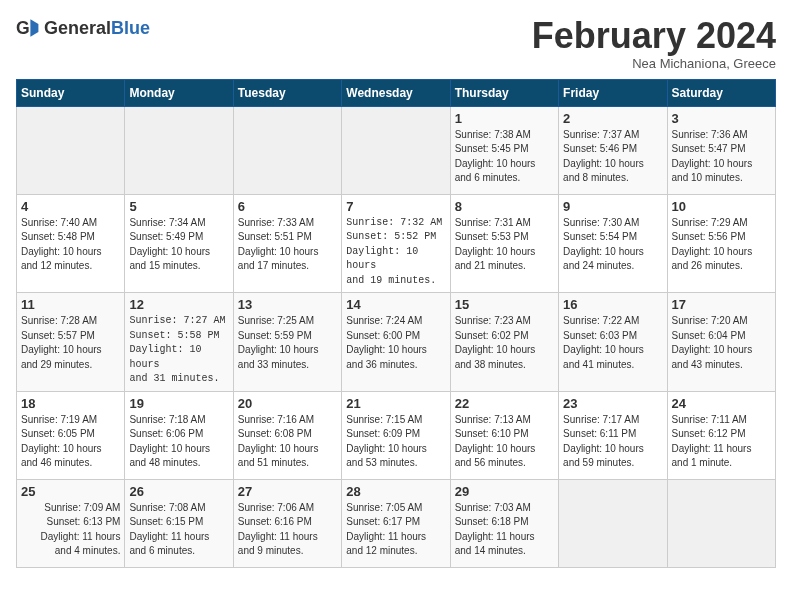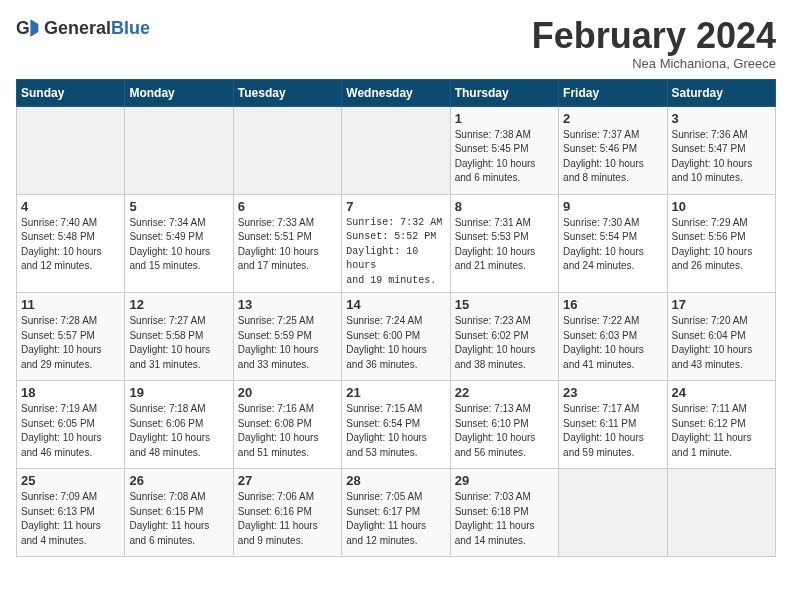--- a/index.html
+++ b/index.html
@@ -198,21 +198,21 @@
       <tr>
         <td>
           <div class="day-number">11</div>
           <div class="day-info" style="white-space: pre-line;">Sunrise: 7:28 AM
 Sunset: 5:57 PM
 Daylight: 10 hours
 and 29 minutes.</div>
         </td>
         <td>
           <div class="day-number">12</div>
-          <div class="day-info" style="white-space: pre-line;">Sunrise: 7:27 AM
+          <div class="day-info" style="white-space: pre-line; font-family: Liberation Mono, monospace;">Sunrise: 7:27 AM
 Sunset: 5:58 PM
 Daylight: 10 hours
 and 31 minutes.</div>
         </td>
         <td>
           <div class="day-number">13</div>
           <div class="day-info" style="white-space: pre-line;">Sunrise: 7:25 AM
 Sunset: 5:59 PM
 Daylight: 10 hours
 and 33 minutes.</div>
@@ -264,21 +264,21 @@
         <td>
           <div class="day-number">20</div>
           <div class="day-info" style="white-space: pre-line;">Sunrise: 7:16 AM
 Sunset: 6:08 PM
 Daylight: 10 hours
 and 51 minutes.</div>
         </td>
         <td>
           <div class="day-number">21</div>
           <div class="day-info" style="white-space: pre-line;">Sunrise: 7:15 AM
-Sunset: 6:54 PM
+Sunset: 6:09 PM
 Daylight: 10 hours
 and 53 minutes.</div>
         </td>
         <td>
           <div class="day-number">22</div>
           <div class="day-info" style="white-space: pre-line;">Sunrise: 7:13 AM
 Sunset: 6:10 PM
 Daylight: 10 hours
 and 56 minutes.</div>
         </td>
@@ -293,21 +293,21 @@
           <div class="day-number">24</div>
           <div class="day-info" style="white-space: pre-line;">Sunrise: 7:11 AM
 Sunset: 6:12 PM
 Daylight: 11 hours
 and 1 minute.</div>
         </td>
       </tr>
       <tr>
         <td>
           <div class="day-number">25</div>
-          <div class="day-info" style="white-space: pre-line;">Sunrise: 7:09 AM
+          <div class="day-info" style="white-space: pre-line; text-align: right;">Sunrise: 7:09 AM
 Sunset: 6:13 PM
 Daylight: 11 hours
 and 4 minutes.</div>
         </td>
         <td>
           <div class="day-number">26</div>
           <div class="day-info" style="white-space: pre-line;">Sunrise: 7:08 AM
 Sunset: 6:15 PM
 Daylight: 11 hours
 and 6 minutes.</div>

